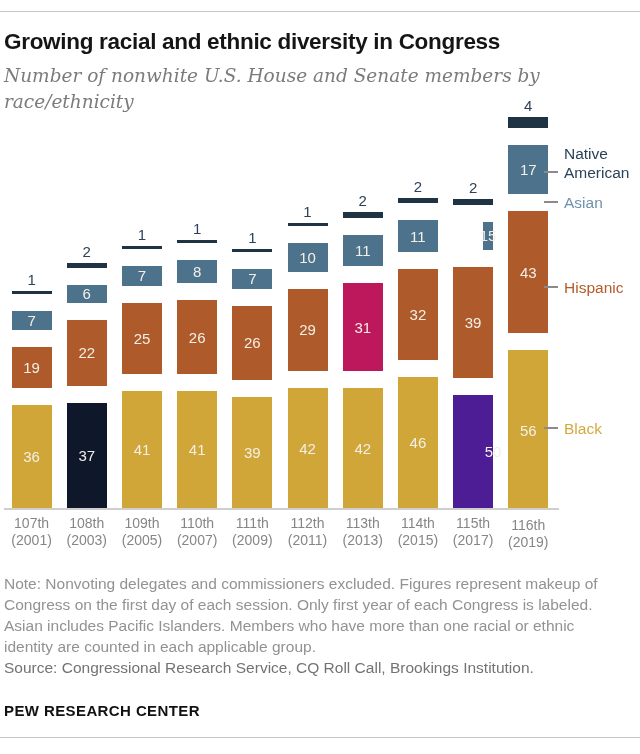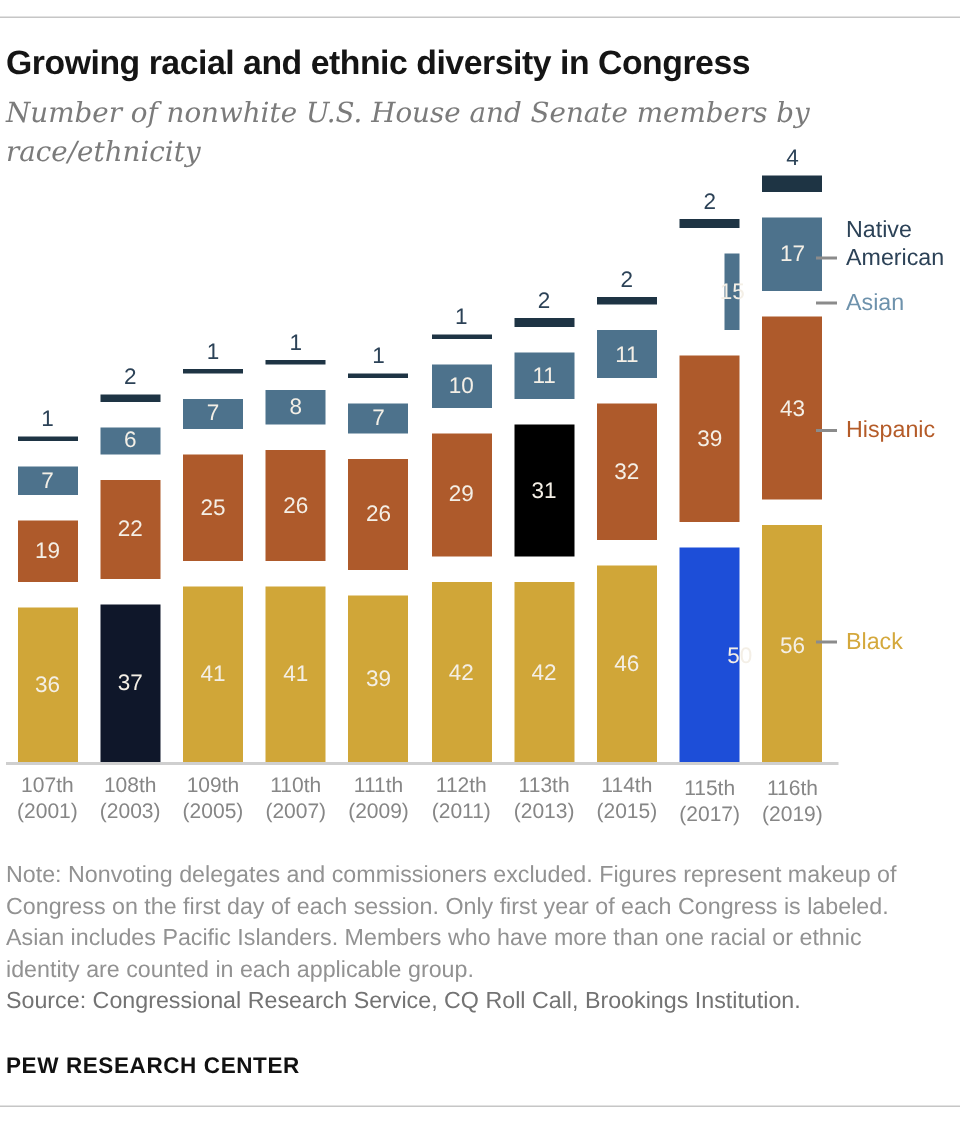--- a/index.html
+++ b/index.html
@@ -174,21 +174,21 @@
             <div>(2011)</div>
           </div>
         </div>
         <div class="cell">
           <div class="total-label">2</div>
           <div class="bar">
             <div class="segment" style="height: 5.7px; background: rgb(30, 52, 68);"></div>
             <div class="segment" style="height: 31.4px; background: rgb(77, 114, 140);">
               <span class="seg-label">11</span>
             </div>
-            <div class="segment" style="height: 88.4px; background: #000000;">
+            <div class="segment" style="height: 88.4px; background: #be185d;">
               <span class="seg-label">31</span>
             </div>
             <div class="segment" style="height: 119.7px; background: rgb(208, 166, 56);">
               <span class="seg-label">42</span>
             </div>
           </div>
           <div class="xlabel">
             <div>113th</div>
             <div>(2013)</div>
           </div>
@@ -209,27 +209,27 @@
           </div>
           <div class="xlabel">
             <div>114th</div>
             <div>(2015)</div>
           </div>
         </div>
         <div class="cell">
           <div class="total-label">2</div>
           <div class="bar">
             <div class="segment" style="height: 5.7px; background: rgb(30, 52, 68);"></div>
-            <div class="segment" style="height: 51px; background: rgb(77, 114, 140); margin-left: 30px;">
+            <div class="segment" style="height: 28px; background: rgb(77, 114, 140); margin-left: 30px;">
               <span class="seg-label">15</span>
             </div>
             <div class="segment" style="height: 111.2px; background: rgb(174, 90, 43);">
               <span class="seg-label">39</span>
             </div>
-            <div class="segment" style="height: 145px; background: #1d4ed8; padding-left: 40px;">
+            <div class="segment" style="height: 113px; background: #4c1d95; padding-left: 40px;">
               <span class="seg-label">50</span>
             </div>
           </div>
           <div class="xlabel">
             <div>115th</div>
             <div>(2017)</div>
           </div>
         </div>
         <div class="cell">
           <div class="total-label">4</div>

